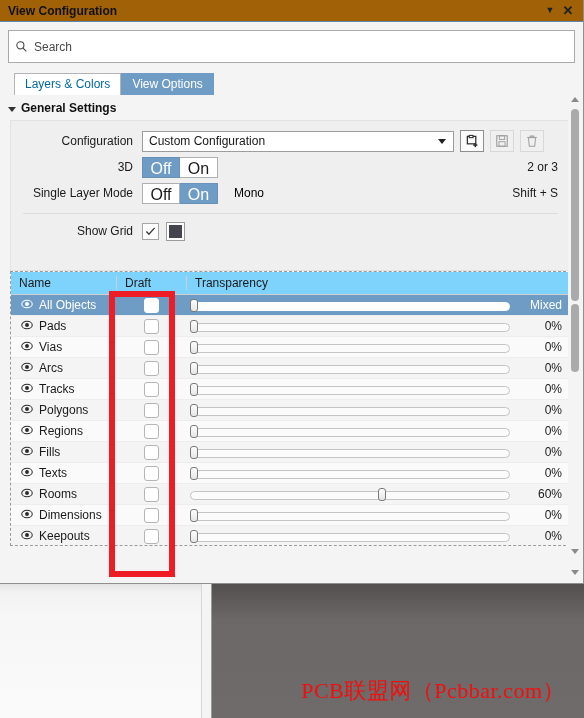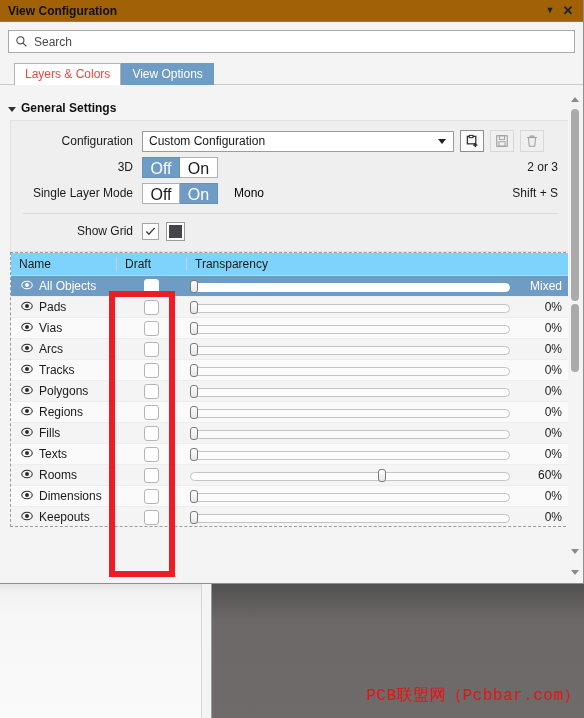--- a/index.html
+++ b/index.html
@@ -22,23 +22,23 @@
     background: #f4f4f4;
     border-left: 1px solid #d6d6d6;
     border-right: 1px solid #9a9a9a;
     box-sizing: border-box;
   }
   .bg-canvas {
     position: absolute; left: 212px; top: 578px; width: 372px; height: 140px;
     background: linear-gradient(to bottom, #4e4c4b 0px, #6b6867 42px, #6e6b6a 140px);
   }
   .watermark {
-    position: absolute; right: 4px; bottom: 12px;
-    color: #f50d0d; font-size: 16px; letter-spacing: .5px;
-    font-family: Liberation Mono, monospace;
+    position: absolute; right: 19px; bottom: 12px;
+    color: #f50d0d; font-size: 22px; letter-spacing: .5px;
+    font-family: Liberation Serif, serif;
     white-space: nowrap;
   }
 
   
   .dialog {
     position: absolute; left: 0; top: 0; width: 584px; height: 584px;
     background: #f4f4f4;
     border: 1px solid #8f8f8f;
     border-top: none; border-left: none;
     box-sizing: border-box;
@@ -54,61 +54,61 @@
   .titlebar .tb-btn {
     width: 18px; height: 18px; display: flex; align-items: center; justify-content: center;
     color: #16222c; font-size: 11px; line-height: 1;
   }
   .tb-caret { font-size: 9px; }
   .tb-close { font-size: 13px; font-weight: bold; }
 
   
   .search-wrap { padding: 8px 8px 0 8px; }
   .search-box {
-    height: 23px; background: #ffffff; border: 1px solid #aaaaaa;
+    height: 33px; background: #ffffff; border: 1px solid #aaaaaa;
     display: flex; align-items: center; padding: 0 6px; box-sizing: border-box;
   }
   .search-icon { width: 13px; height: 13px; margin-right: 6px; flex: none; }
   .search-input {
     border: none; outline: none; flex: 1; font-size: 12px;
     font-family: "Liberation Sans", sans-serif; color: #2b2b2b; background: transparent;
     padding: 0;
   }
   .search-input::placeholder { color: #4a4a4a; }
 
   
   .tabs {
     margin: 9px 0 0 14px; display: flex; align-items: flex-end; height: 23px;
     position: relative;
   }
   .tab {
     height: 22px; line-height: 21px; padding: 0 10px; font-size: 12px;
     border: 1px solid #b4b4b4; border-bottom: none; background: #ffffff;
-    box-sizing: border-box; color: #ef4444; position: relative; z-index: 2;
+    box-sizing: border-box; color: #0369a1; position: relative; z-index: 2;
   }
   .tab.active { background: #6f9cc4; border-color: #6f9cc4; color: #ffffff; }
   .tabs-underline {
     position: absolute; left: -14px; right: 0; bottom: 0; height: 1px; background: #c9c9c9;
   }
 
   
   .body-area {
     position: absolute; left: 0; top: 93px; right: 0; bottom: 0;
     background: #f4f4f4;
   }
   .section-head {
     display: flex; align-items: center; gap: 5px;
     padding: 8px 0 5px 8px; font-weight: bold; font-size: 12px; color: #111;
   }
   .tri { width: 0; height: 0; border-left: 4px solid transparent; border-right: 4px solid transparent;
          border-top: 5px solid #333; margin-top: 2px; }
 
   .panel {
     margin: 0 12px 0 10px; background: #efefef; border: 1px solid #e2e2e2;
-    padding: 7px 10px 7px 10px;
+    padding: 7px 10px 26px 10px;
   }
 
   .row { display: flex; align-items: center; height: 26px; }
   .row-label { width: 112px; text-align: right; padding-right: 9px; font-size: 12px; color: #1a1a1a; }
 
   .combo {
     flex: 1; height: 21px; background: #ffffff; border: 1px solid #9c9c9c;
     display: flex; align-items: center; padding: 0 4px 0 6px; box-sizing: border-box;
     font-size: 12px; max-width: 312px;
   }

